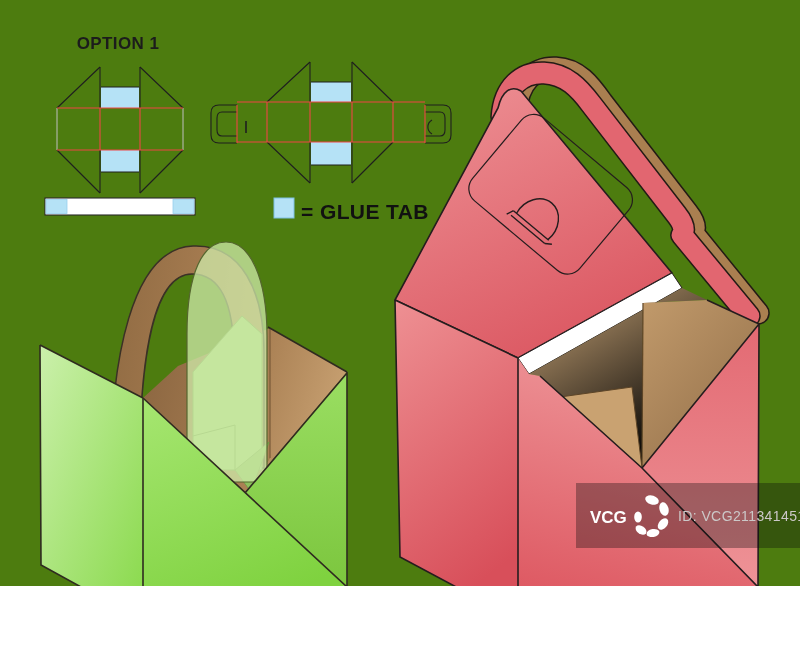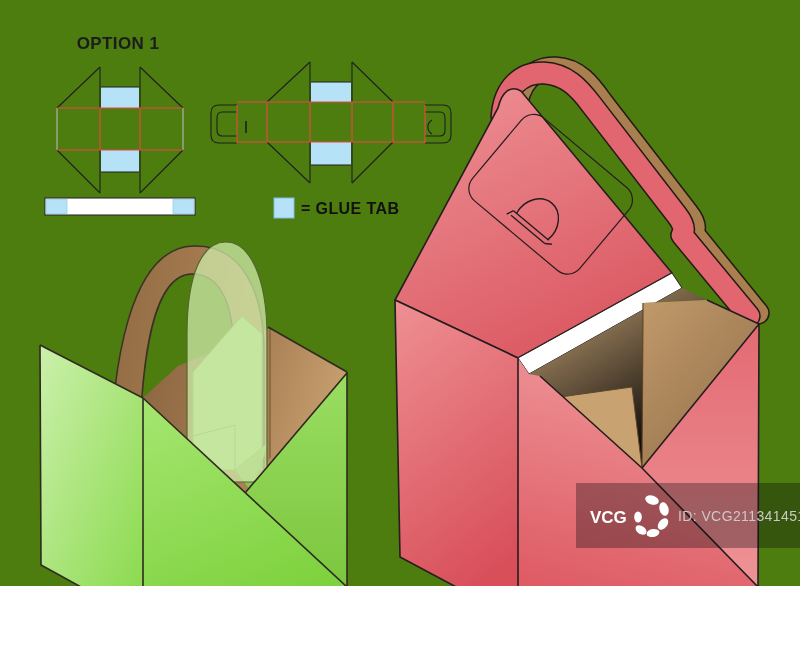--- a/index.html
+++ b/index.html
@@ -1,20 +1,20 @@
 <!DOCTYPE html>
 <html><head>
 <meta charset="utf-8">
 <style>
   html,body{margin:0;padding:0;background:#ffffff;}
   body{font-family:"Liberation Sans","DejaVu Sans",sans-serif;}
   #canvas{position:relative;width:800px;height:586px;background:#4d7c0f;overflow:hidden;}
   .abs{position:absolute;}
   .title{font-size:17px;font-weight:bold;color:#1c1c1c;letter-spacing:.4px;text-align:center;width:130px;}
-  .legend-label{font-size:16px;font-weight:600;color:#111;letter-spacing:.4px;text-align:center;}
+  .legend-label{font-size:21px;font-weight:600;color:#111;letter-spacing:.4px;text-align:center;}
   .watermark{display:flex;align-items:center;background:rgba(10,8,8,0.33);}
   .wm-id{font-size:14px;color:#ccc8c8;letter-spacing:.4px;white-space:nowrap;}
   svg{display:block;}
 </style>
 </head>
 <body>
 
 <div id="canvas">
 
   <div class="abs title" style="left:53px;top:34px;">OPTION 1</div>

